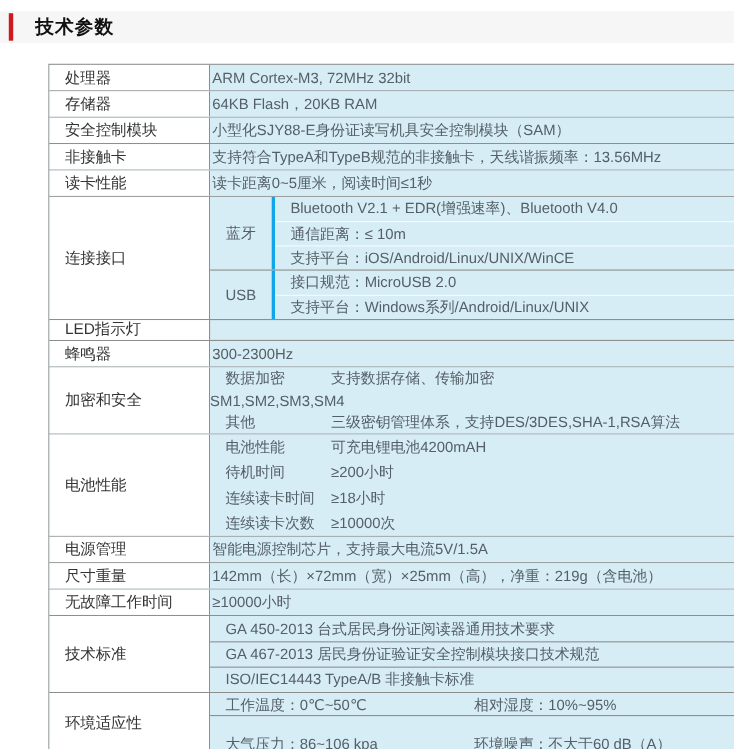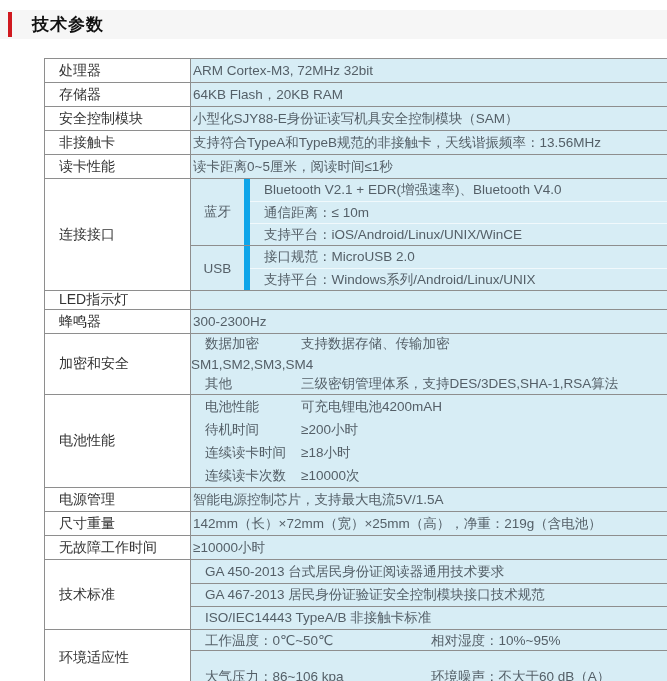--- a/index.html
+++ b/index.html
@@ -12,21 +12,21 @@
   .row{display:flex;border-top:1px solid #8e8e8e;}
   .row:first-child{border-top:none;}
   .label-cell{width:146px;min-width:146px;background:#ffffff;border-right:1px solid #8e8e8e;
     display:flex;align-items:center;padding-left:14px;box-sizing:border-box;
     color:#333;font-size:14px;}
   .value-area{flex:1;background:#d7edf5;color:#545f67;font-size:13.5px;display:flex;flex-direction:column;}
   .value-area.simple{flex-direction:row;align-items:center;}
   .value-text{padding-left:2px;}
   .interface-group{display:flex;}
   .interface-group.bt{border-top:1px solid #8e8e8e;}
-  .sub-label-cell{width:59px;min-width:59px;border-right:6px solid #0ea5e9;
+  .sub-label-cell{width:59px;min-width:59px;border-right:3px solid #0ea5e9;
     display:flex;align-items:center;justify-content:center;box-sizing:border-box;}
   .group-lines{flex:1;display:flex;flex-direction:column;}
   .gline{display:flex;align-items:center;padding-left:14px;box-sizing:border-box;}
   .gline.wline{border-top:1px solid rgba(255,255,255,0.65);}
   .pair-line{display:flex;align-items:center;}
   .pair-sub{width:110px;min-width:110px;padding-left:14px;box-sizing:border-box;}
   .bline{display:flex;align-items:center;padding-left:14px;box-sizing:border-box;}
   .bline.bt,.crow.bt{border-top:1px solid #8e8e8e;}
   .crow{display:flex;align-items:flex-end;box-sizing:border-box;}
   .crow .c1{width:240px;min-width:240px;padding-left:14px;box-sizing:border-box;}

